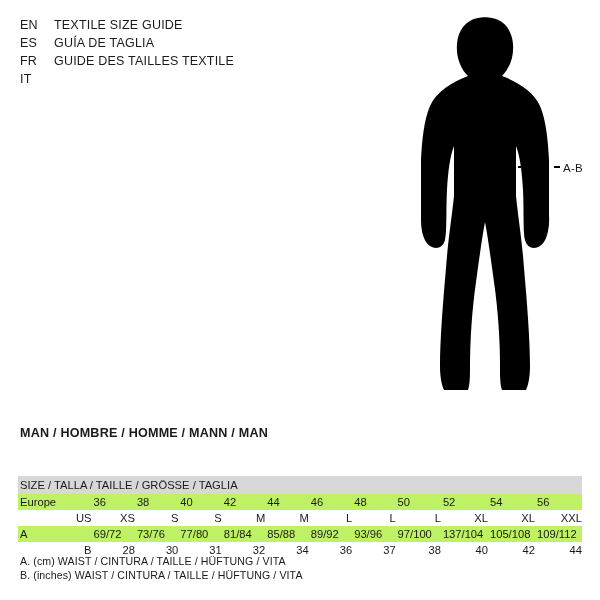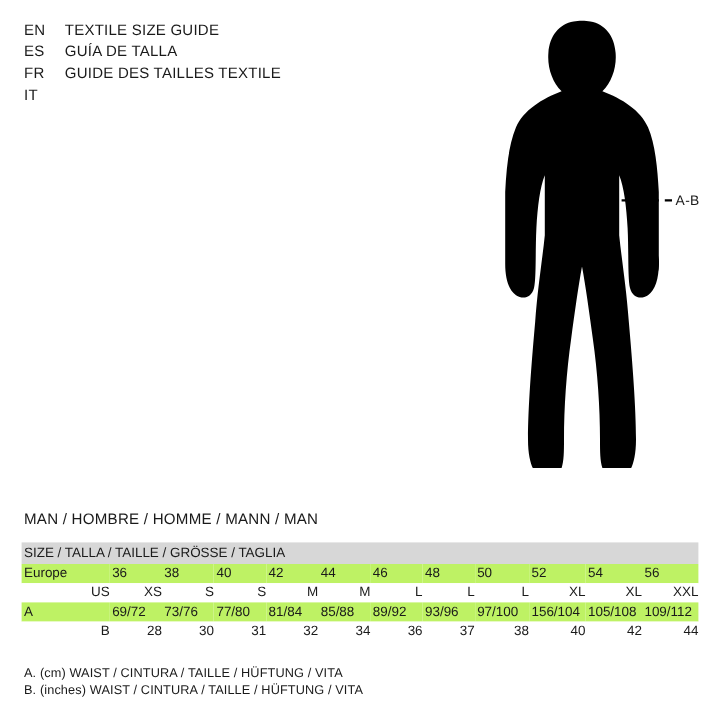--- a/index.html
+++ b/index.html
@@ -74,29 +74,29 @@
     font-size: 11.5px;
     letter-spacing: 0.3px;
   }
 
   
   .man-heading {
     position: absolute;
     top: 426px;
     left: 20px;
     font-size: 12.6px;
-    font-weight: normal;
+    font-weight: bold;
     letter-spacing: 0.2px;
     white-space: nowrap;
   }
 
   
   .size-table {
     position: absolute;
-    top: 452px;
+    top: 476px;
     left: 18px;
     width: 564px;
     border-collapse: collapse;
     font-size: 11.2px;
   }
   .size-table td, .size-table th {
     text-align: left;
     padding: 2px 0 2px 2px;
     font-weight: normal;
     white-space: nowrap;
@@ -133,21 +133,21 @@
 
 <div class="page">
 
   <div class="lang-block">
     <div class="lang-row">
       <span class="lang-code">EN</span>
       <span class="lang-title">TEXTILE SIZE GUIDE</span>
     </div>
     <div class="lang-row">
       <span class="lang-code">ES</span>
-      <span class="lang-title">GUÍA DE TALLA</span>
+      <span class="lang-title">GUÍA DE TAGLIA</span>
     </div>
     <div class="lang-row">
       <span class="lang-code">FR</span>
       <span class="lang-title">GUIDE DES TAILLES TEXTILE</span>
     </div>
     <div class="lang-row">
       <span class="lang-code">IT</span>
     </div>
   </div>
 
@@ -238,21 +238,21 @@
       <tr class="shade">
         <td class="col-label">A</td>
         <td class="col-val">69/72</td>
         <td class="col-val">73/76</td>
         <td class="col-val">77/80</td>
         <td class="col-val">81/84</td>
         <td class="col-val">85/88</td>
         <td class="col-val">89/92</td>
         <td class="col-val">93/96</td>
         <td class="col-val">97/100</td>
-        <td class="col-val">156/104</td>
+        <td class="col-val">137/104</td>
         <td class="col-val">105/108</td>
         <td class="col-val">109/112</td>
       </tr>
       <tr class="plain">
         <td class="col-label">B</td>
         <td class="col-val">28</td>
         <td class="col-val">30</td>
         <td class="col-val">31</td>
         <td class="col-val">32</td>
         <td class="col-val">34</td>

